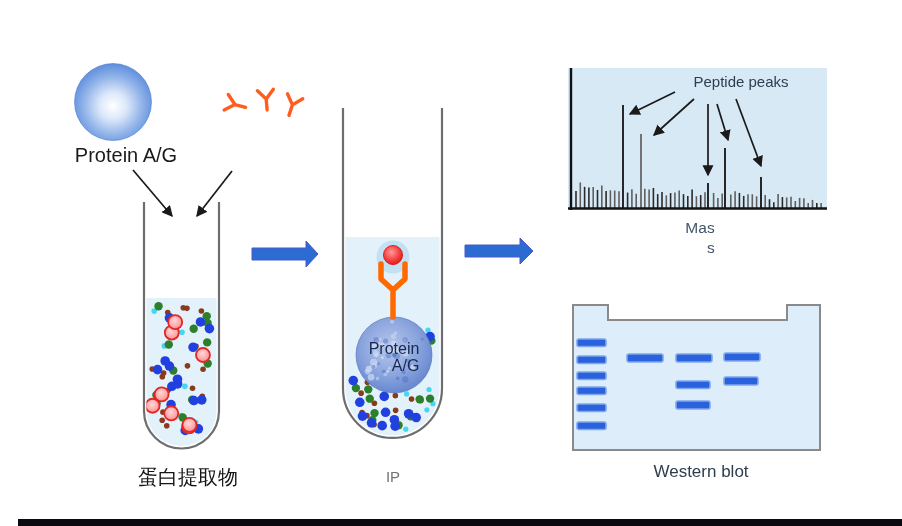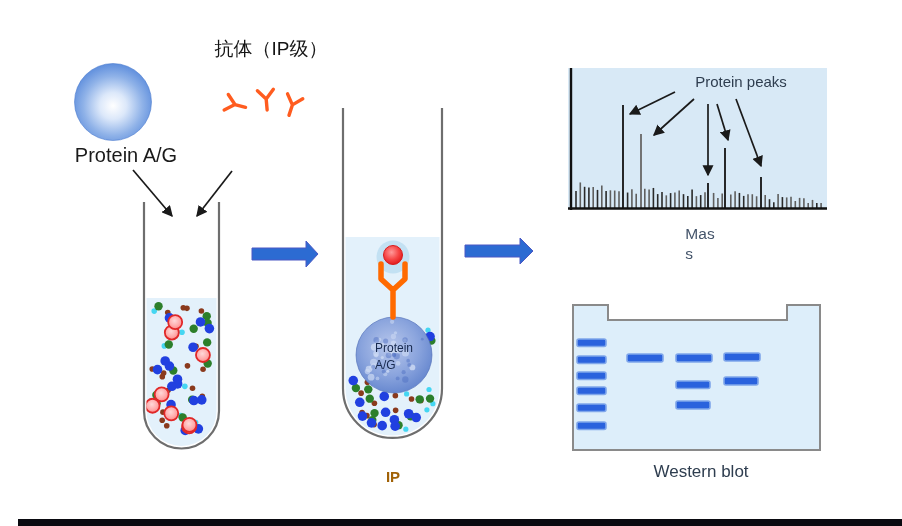--- a/index.html
+++ b/index.html
@@ -4,27 +4,27 @@
 <style>
   *{margin:0;padding:0;box-sizing:border-box}
   html,body{background:#ffffff}
   body{font-family:"Liberation Sans","DejaVu Sans",sans-serif;color:#111}
   .stage{position:relative;width:902px;height:526px;background:#fff;overflow:hidden}
   svg.canvas{position:absolute;left:0;top:0}
   .lbl{position:absolute;transform:translate(-50%,-50%);white-space:nowrap;line-height:1.2}
   .lbl-protein-ag{left:126px;top:155px;font-size:20px;color:#1a1a1a}
   .lbl-antibody{left:271px;top:49px;font-size:19px;color:#141414}
   .lbl-tube1{left:188px;top:477px;font-size:20px;color:#141414}
-  .lbl-tube2{left:393px;top:477px;font-size:15px;color:#a16207;font-weight:bold}
+  .lbl-tube2{left:393px;top:477px;font-size:15px;color:#737373;font-weight:normal}
   .lbl-peptide{left:741px;top:82px;font-size:15px;color:#2e3d4f}
   .lbl-wb{left:701px;top:472px;font-size:17px;color:#2e3d4f}
-  .lbl-mass{left:700px;top:244px;font-size:15.5px;color:#44546a;text-align:left;line-height:20px}
+  .lbl-mass{left:700px;top:238px;font-size:15.5px;color:#44546a;text-align:right;line-height:20px}
   .lbl-mass span{display:block}
   .bead-lbl{position:absolute;left:394px;top:357px;transform:translate(-50%,-50%);
-            text-align:left;font-size:12px;line-height:17px;color:#17294e;font-weight:500}
+            text-align:right;font-size:16px;line-height:17px;color:#17294e;font-weight:500}
   .bead-lbl span{display:block}
   .bottom-bar{position:absolute;left:18px;top:519px;width:884px;height:6.5px;background:#0a0a10}
 </style>
 </head>
 <body>
 
 <div class="stage">
 
   <svg class="canvas" width="902" height="526" viewBox="0 0 902 526">
     <defs>
@@ -338,23 +338,23 @@
           <rect x="676" y="354" width="36" height="8" rx="2" fill="#2a62dd" stroke="#7fa6ea" stroke-width="1.6"></rect>
           <rect x="676" y="381" width="34" height="7.5" rx="2" fill="#2a62dd" stroke="#7fa6ea" stroke-width="1.6"></rect>
           <rect x="676" y="401" width="34" height="8" rx="2" fill="#2a62dd" stroke="#7fa6ea" stroke-width="1.6"></rect>
           <rect x="724" y="353" width="36" height="8" rx="2" fill="#2a62dd" stroke="#7fa6ea" stroke-width="1.6"></rect>
           <rect x="724" y="377" width="34" height="8" rx="2" fill="#2a62dd" stroke="#7fa6ea" stroke-width="1.6"></rect>
         </g>
     </g>
   </svg>
 
   <div class="lbl lbl-protein-ag">Protein A/G</div>
-  <div class="lbl lbl-antibody">抗体（IP级）</div>
+  <div class="lbl lbl-tube1">蛋白提取物</div>
   <div class="lbl lbl-tube2">IP</div>
-  <div class="lbl lbl-peptide">Protein peaks</div>
+  <div class="lbl lbl-peptide">Peptide peaks</div>
   <div class="lbl lbl-mass">
     <span>Mas</span>
     <span>s</span>
   </div>
   <div class="lbl lbl-wb">Western blot</div>
   <div class="bead-lbl">
     <span>Protein</span>
     <span>A/G</span>
   </div>
 

